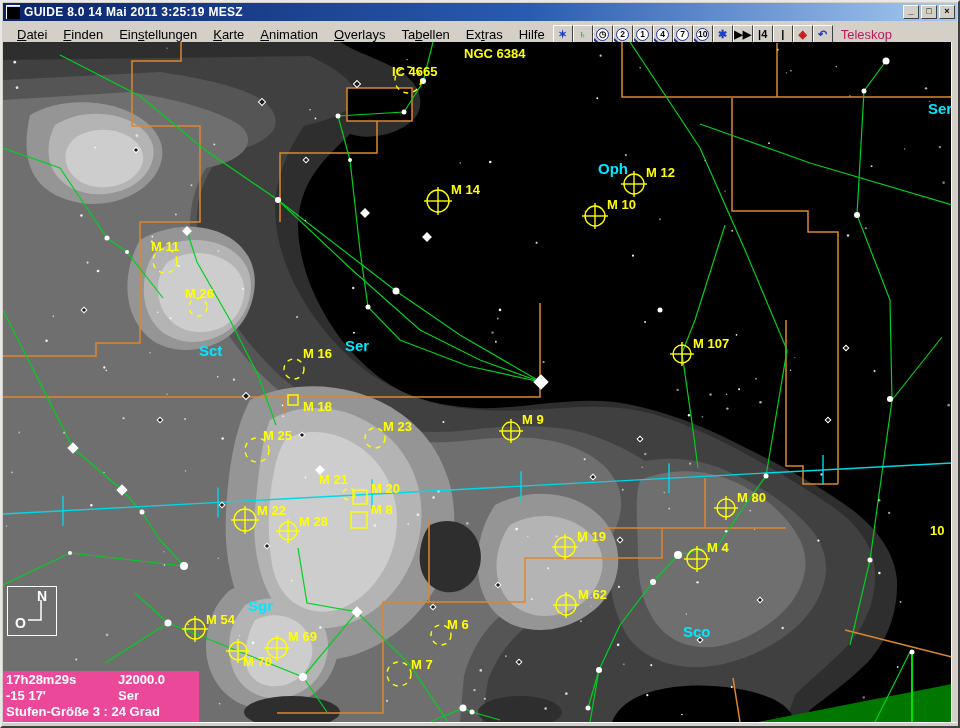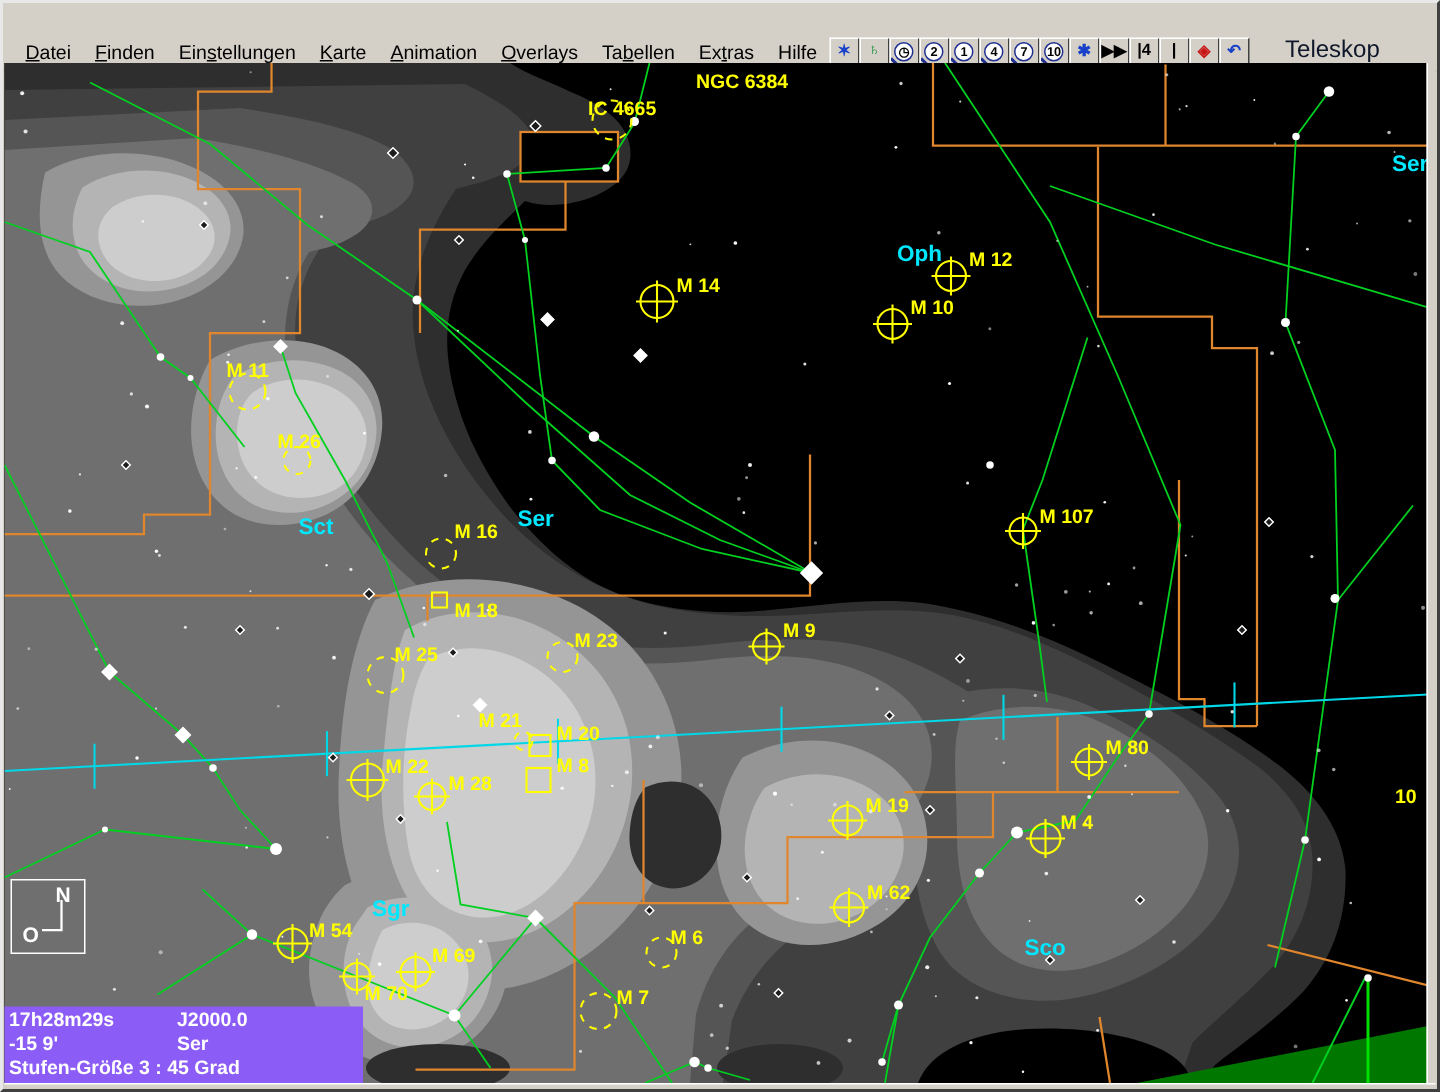--- a/index.html
+++ b/index.html
@@ -24,43 +24,52 @@
   .mitem{padding:2px 8px;color:#000;white-space:nowrap;}
   .mitem u{text-decoration:underline;}
   .tbtn{flex:none;width:20px;height:18px;margin:0 0 0 0;background:#d4d0c8;border:1px solid;
     border-color:#fff #404040 #404040 #fff;display:flex;align-items:center;justify-content:center;
     font-size:11px;font-weight:bold;overflow:hidden;}
   .tbtn .glyph{transform:translateY(-0.5px);white-space:nowrap;}
   .mag{position:relative;width:13px;height:13px;border:1px solid #203090;border-radius:50%;
     font-size:8.5px;line-height:11px;text-align:center;color:#000;background:#fff;}
   .mag::after{content:'';position:absolute;left:-4px;bottom:-2px;width:6px;height:2px;
     background:#203090;transform:rotate(45deg);}
-  .teleskop{margin-left:24px;font-size:16px;color:#0f172a;}
+  .teleskop{margin-left:8px;font-size:13px;color:#be185d;}
   
   .maparea{position:absolute;left:1px;top:40px;width:949px;height:680px;background:#000;}
   .maparea svg{display:block;}
-  .status-panel{position:absolute;left:0;bottom:0;width:239px;background:#8b5cf6;color:#fff;
+  .status-panel{position:absolute;left:0;bottom:0;width:196px;background:#ec4899;color:#fff;
     font-size:13px;font-weight:bold;padding:1px 4px 2px 3px;line-height:16px;}
   .srow{position:relative;white-space:pre;}
   .srow .r{position:absolute;left:88px;top:0;margin-left:24px;}
   .compass{position:absolute;left:4px;top:544px;width:50px;height:50px;border:1px solid #fff;
     color:#fff;font-weight:bold;font-size:14px;}
   .compass .n{position:absolute;left:29px;top:1px;}
   .compass .o{position:absolute;left:7px;top:28px;}
   .bottom-strip{position:absolute;left:1px;bottom:0px;right:1px;height:4px;background:#d4d0c8;
     border-top:1px solid #fff;}
   .right-strip{position:absolute;right:1px;top:40px;width:6px;bottom:4px;background:#d4d0c8;
     border-left:1px solid #fff;}
   text{font-family:"Liberation Sans",sans-serif;}
 </style>
 </head>
 <body>
 
 <div class="window">
 
+  <div class="titlebar">
+    <div class="app-icon"></div>
+    <div class="title-text">GUIDE 8.0   14 Mai 2011  3:25:19 MESZ</div>
+    <div class="win-btns">
+      <div class="win-btn">_</div>
+      <div class="win-btn">□</div>
+      <div class="win-btn">×</div>
+    </div>
+  </div>
 
   <div class="menubar" id="menubar">
       <span class="mitem"><u>D</u>atei</span>
       <span class="mitem"><u>F</u>inden</span>
       <span class="mitem">Ein<u>s</u>tellungen</span>
       <span class="mitem"><u>K</u>arte</span>
       <span class="mitem"><u>A</u>nimation</span>
       <span class="mitem"><u>O</u>verlays</span>
       <span class="mitem">Ta<u>b</u>ellen</span>
       <span class="mitem">Ex<u>t</u>ras</span>
@@ -594,20 +603,20 @@
     <div class="compass">
       <svg width="48" height="48">
         <polyline points="33,13 33,33 20,33" stroke="#fff" stroke-width="1.5" fill="none"></polyline>
       </svg>
       <span class="n">N</span>
       <span class="o">O</span>
     </div>
 
     <div class="status-panel" id="statuspanel">
         <div class="srow"><span>17h28m29s</span><span class="r">J2000.0</span></div>
-        <div class="srow"><span>-15 9'</span><span class="r">Ser</span></div>
-        <div class="srow">Stufen-Größe 3 : 45 Grad</div>
+        <div class="srow"><span>-15 17'</span><span class="r">Ser</span></div>
+        <div class="srow">Stufen-Größe 3 : 24 Grad</div>
       </div>
   </div>
 
   <div class="right-strip"></div>
   <div class="bottom-strip"></div>
 </div>
 
 </body></html>

